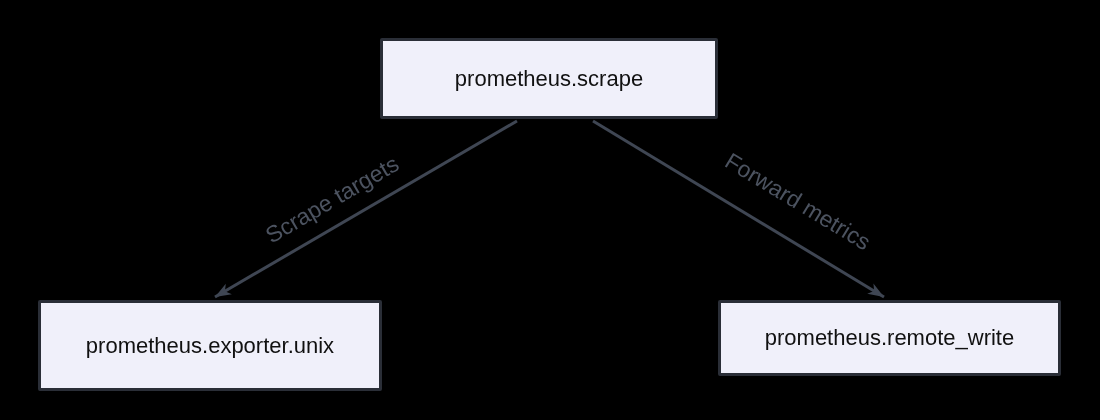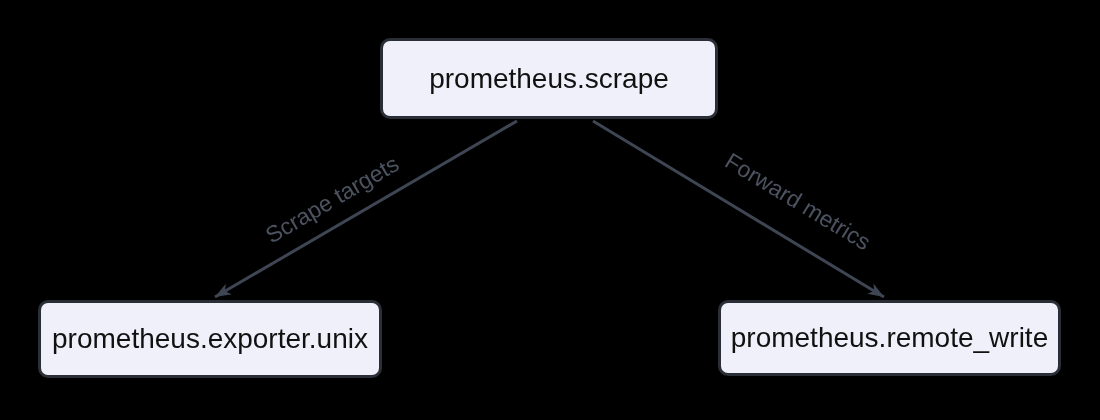--- a/index.html
+++ b/index.html
@@ -31,27 +31,27 @@
     font-family: "Liberation Sans", sans-serif;
   }
   .node {
     position: absolute;
     box-sizing: border-box;
     display: flex;
     align-items: center;
     justify-content: center;
     background: #F0F0FA;
     border: 3px solid #2A2E37;
-    border-radius: 10px;
+    border-radius: 2px;
     color: #111111;
-    font-size: 28px;
+    font-size: 22px;
     white-space: nowrap;
   }
   .node-scrape   { left: 380px; top: 38px;  width: 338px; height: 81px; }
-  .node-exporter { left: 38px;  top: 300px; width: 344px; height: 78px; }
+  .node-exporter { left: 38px;  top: 300px; width: 344px; height: 91px; }
   .node-remote   { left: 718px; top: 300px; width: 343px; height: 76px; justify-content: center; }
 </style>
 </head>
 <body>
 
 <div class="canvas">
 
   <svg class="edges-layer" width="1100" height="420" viewBox="0 0 1100 420">
     <defs>
       <marker id="arrowhead" markerUnits="userSpaceOnUse" markerWidth="20" markerHeight="16" refX="18" refY="8" orient="auto">

